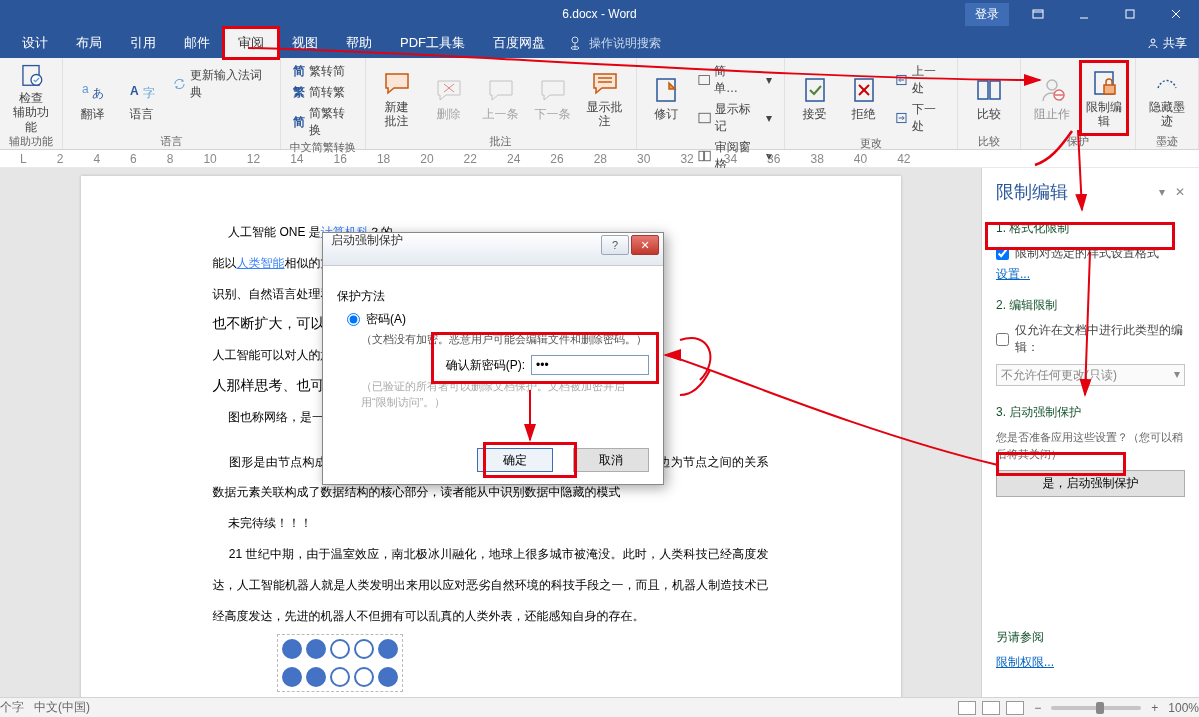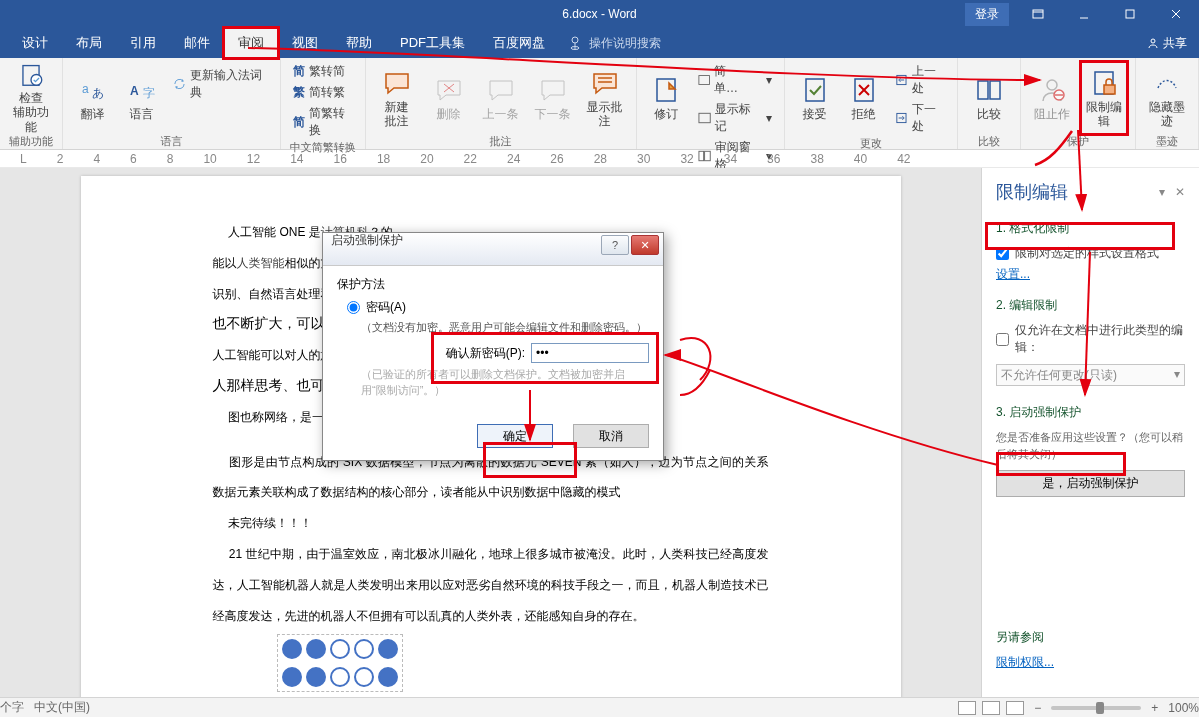--- a/index.html
+++ b/index.html
@@ -29,21 +29,21 @@
 .stack{display:flex;flex-direction:column;gap:2px;font-size:11px;color:#444}
 .stack-item{display:flex;align-items:center;gap:4px;padding:1px 4px;cursor:pointer}
 .stack-item svg{width:14px;height:14px}
 
 .ruler{height:18px;background:#fff;border-bottom:1px solid #e9e9e9;display:flex;align-items:center;font-size:9px;color:#888;padding-left:20px;gap:30px;white-space:nowrap;overflow:hidden}
 .ruler span{position:relative}
 .workspace{display:flex;height:calc(717px - 28px - 30px - 92px - 18px - 20px)}
 .docwrap{flex:1;background:#e6e6e6;overflow:hidden;position:relative}
 .page{background:#fff;width:820px;margin:8px auto 0;min-height:900px;padding:40px 132px;position:relative;box-shadow:0 0 3px rgba(0,0,0,.2)}
 .page p{font-size:14px;color:#000;line-height:2.2;text-align:justify}
-.page .link{color:#404040;}
+.page .link{color:#3b82f6;text-decoration:underline}
 
 .smartart{position:absolute;background:#fff;border:1px dashed #bbb}
 .smartart .row{display:flex;gap:4px;padding:4px}
 .smartart .circ{width:20px;height:20px;border:2px solid #4472c4;border-radius:50%}
 .smartart .circ.fill{background:#4472c4}
 
 .pane{width:218px;background:#fff;border-left:1px solid #d4d4d4;padding:12px 14px;display:flex;flex-direction:column}
 .pane-header{display:flex;align-items:center;justify-content:space-between;margin-bottom:16px}
 .pane-title{font-size:18px;color:#2b579a}
 .pane-close{display:flex;gap:10px;color:#888}
@@ -54,21 +54,21 @@
 .pane-select{width:100%;height:22px;border:1px solid #c5c5c5;background:#fafafa;font-size:11px;padding:2px 4px;color:#888;margin-top:4px;margin-bottom:18px}
 .pane-btn{border:1px solid #adadad;background:#e1e1e1;padding:4px 8px;font-size:12px;cursor:pointer}
 .pane-desc{font-size:11px;color:#666;line-height:1.5;margin-bottom:8px}
 
 .dialog{position:absolute;left:322px;top:232px;width:342px;background:#fff;border:1px solid #888;box-shadow:3px 3px 12px rgba(0,0,0,.35);z-index:100}
 .dlg-titlebar{height:30px;background:linear-gradient(#fff,#e4e9f2);border-bottom:1px solid #c9c9c9;display:flex;align-items:flex-end;padding:16px 8px;position:relative}
 .dlg-titlebar .t{font-size:12px;color:#333}
 .dlg-titlebar .btns{position:absolute;right:4px;top:2px;display:flex;gap:2px}
 .dlg-titlebar .dbtn{width:28px;height:20px;border:1px solid #9ba7b7;border-radius:2px;display:flex;align-items:center;justify-content:center;background:linear-gradient(#fbfcfd,#dfe6ee);font-size:11px;color:#555}
 .dlg-titlebar .dbtn.close{background:linear-gradient(#e67a73,#c0392b);color:#fff;border-color:#a33}
-.dlg-body{padding:10px 14px}
+.dlg-body{padding:22px 14px}
 .dlg-body .grp-lbl{font-size:12px;margin-bottom:6px}
 .dlg-body .radio-row{display:flex;align-items:center;gap:6px;margin:4px 0 4px 10px;font-size:12px}
 .dlg-body .hint{font-size:11px;color:#555;margin:4px 0 8px 24px;line-height:1.4}
 .dlg-body .hint.disabled{color:#aaa}
 .dlg-body .fld{display:flex;align-items:center;justify-content:flex-end;gap:6px;margin:4px 0}
 .dlg-body .fld label{font-size:12px}
 .dlg-body .fld input[type=password]{width:118px;height:20px;border:1px solid #7a9ac0;padding:2px 4px;font-size:12px}
 .dlg-actions{display:flex;justify-content:flex-end;gap:20px;padding:8px 14px 12px}
 .dlg-actions button{width:76px;height:24px;border:1px solid #adadad;background:#e1e1e1;font-size:12px;cursor:pointer}
 .dlg-actions button.primary{border:1px solid #3e6db5;background:#eef3fa}

